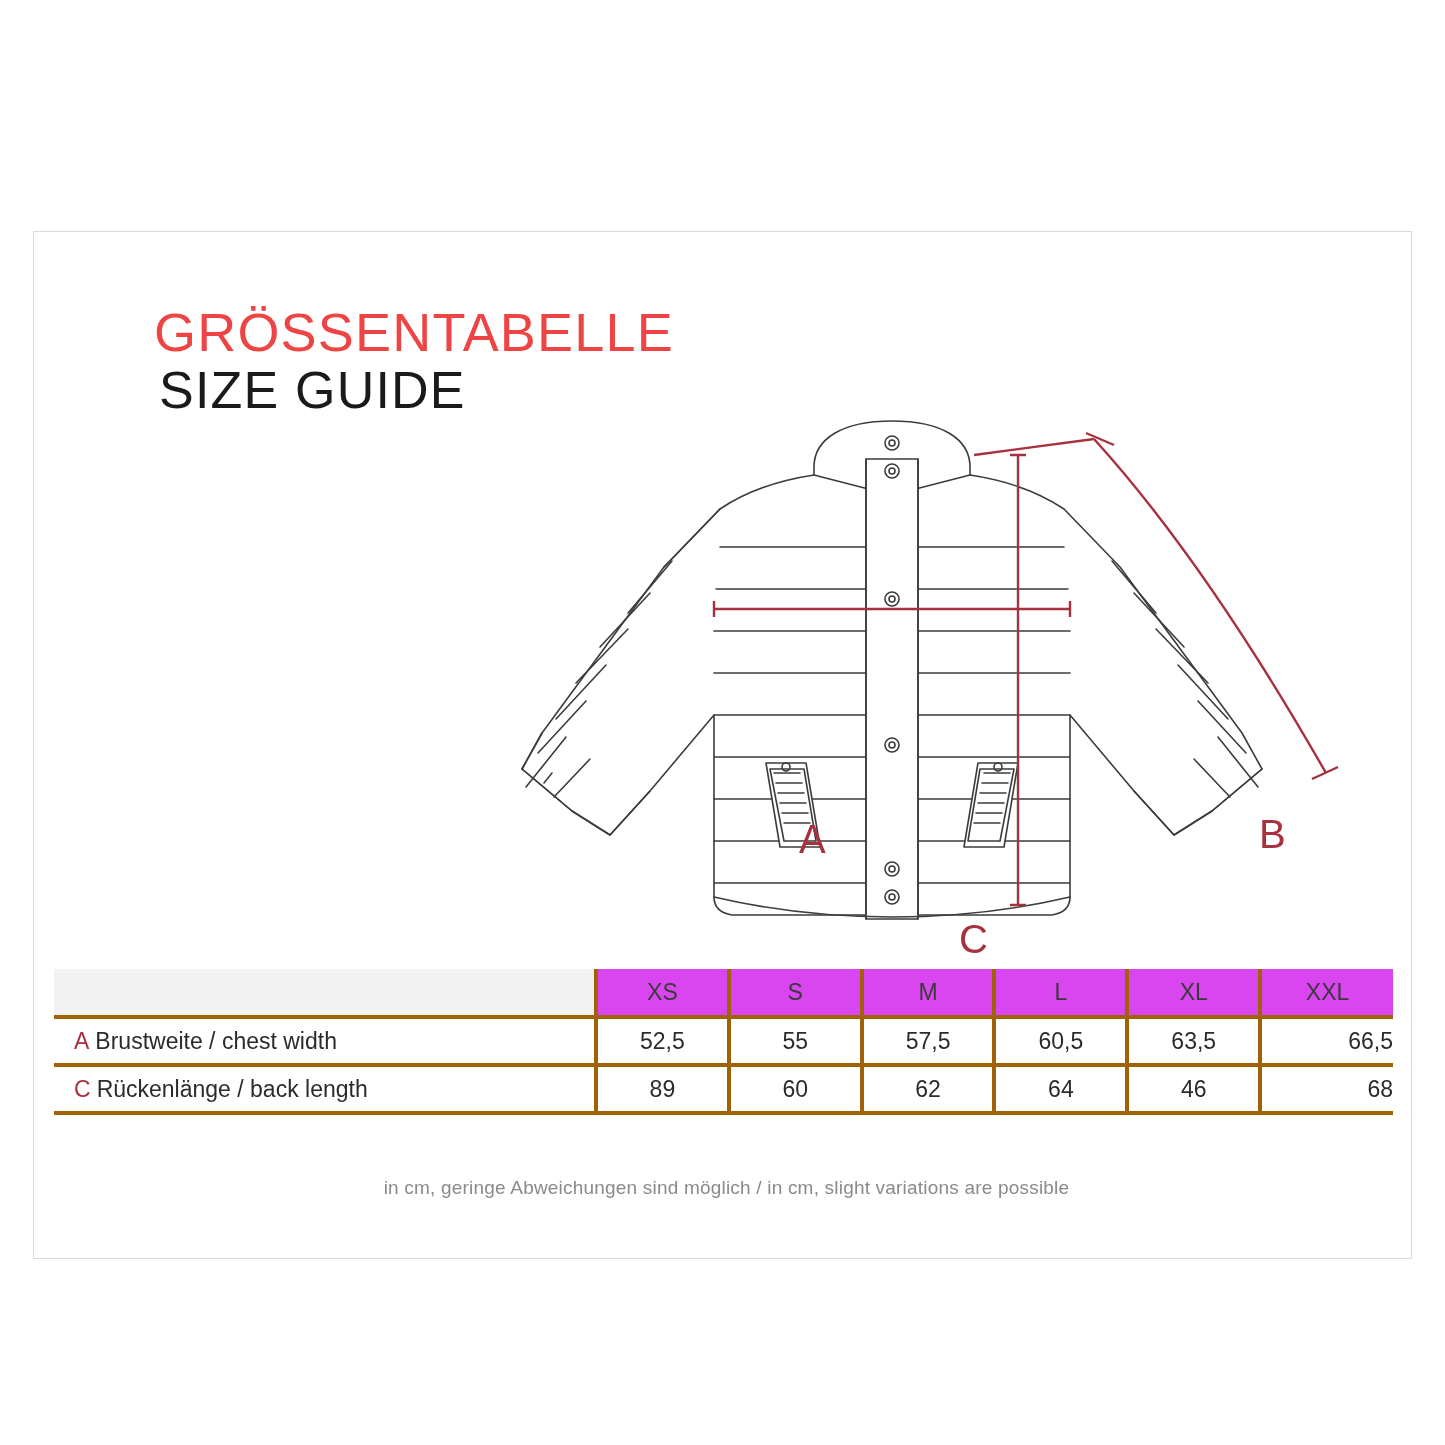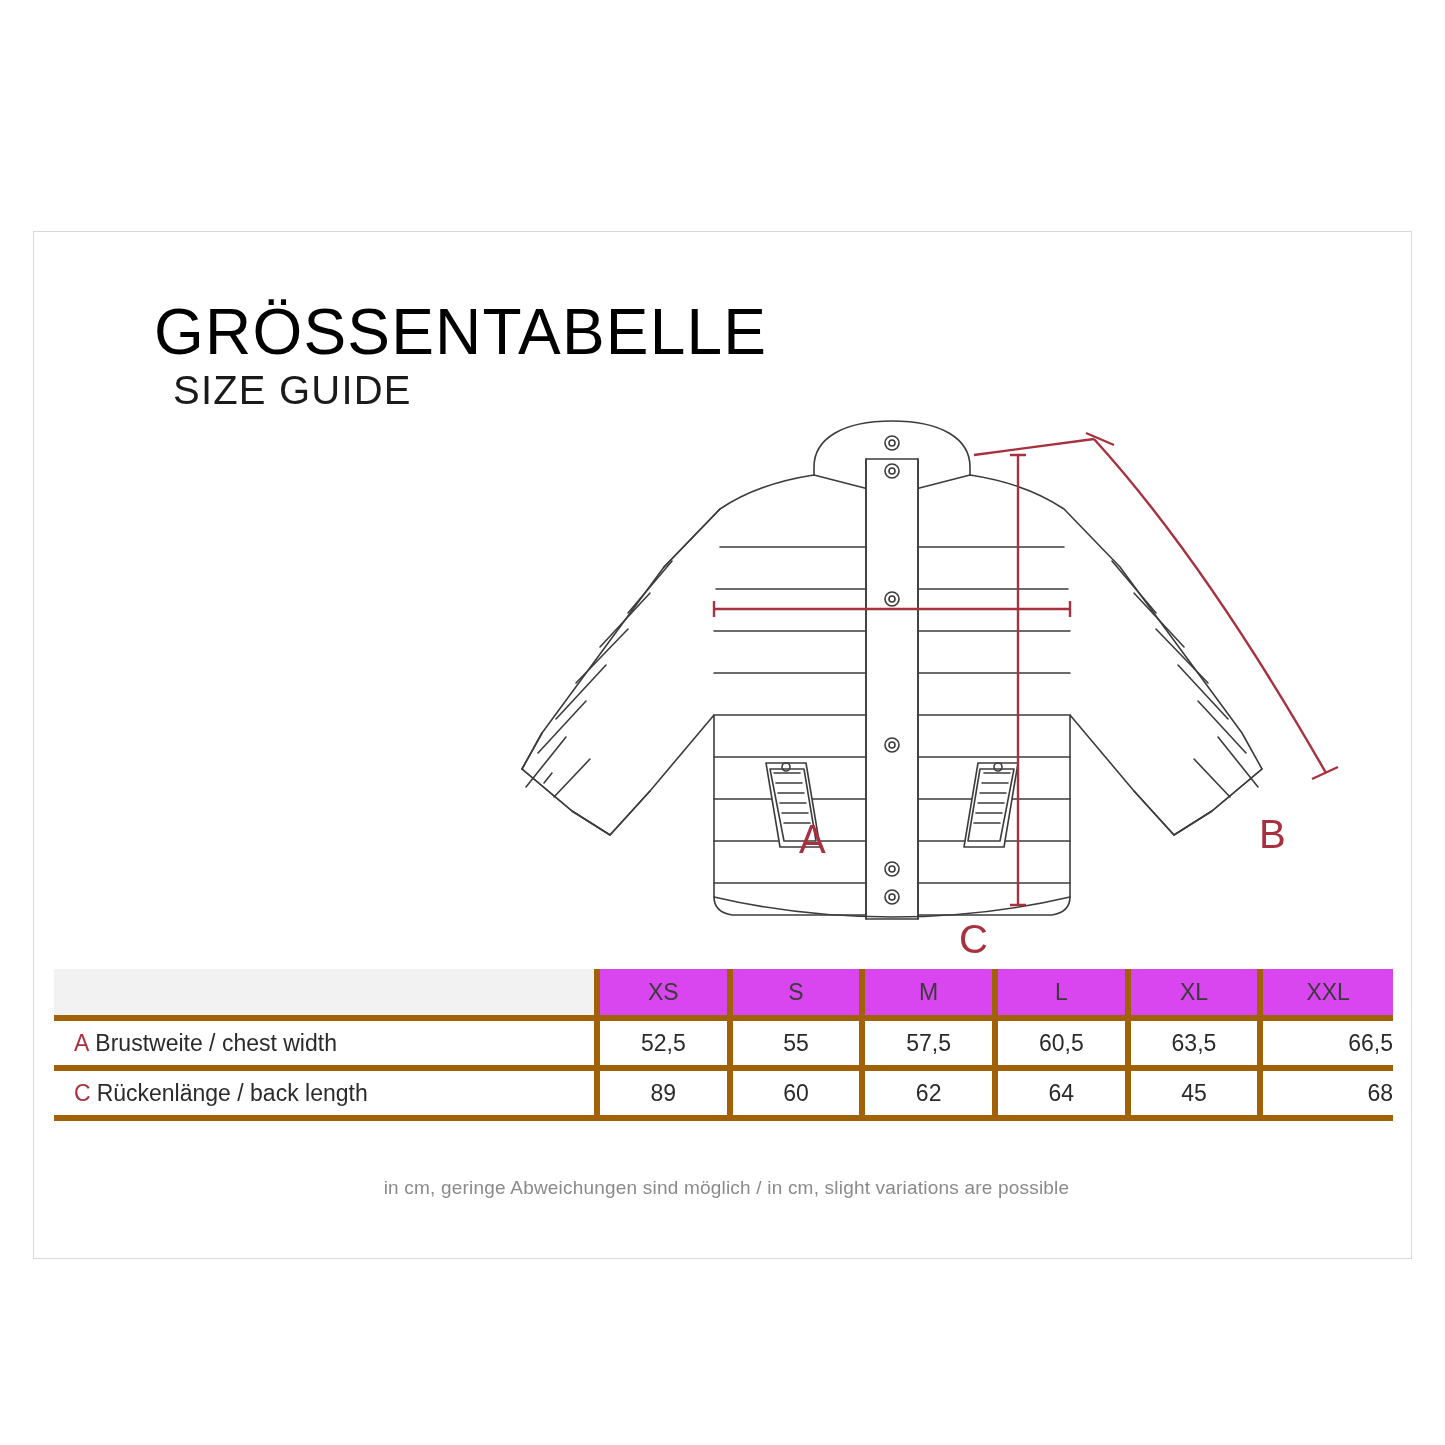--- a/index.html
+++ b/index.html
@@ -29,33 +29,33 @@
     border: 1px solid #d9d9d9;
     box-sizing: border-box;
   }
   .title-block {
     position: absolute;
     left: 120px;
     top: 72px;
     color: #1c1c1c;
   }
   .title-main {
-    font-size: 64px;
+    font-size: 54px;
     letter-spacing: 1.2px;
     font-weight: 400;
     line-height: 56px;
-    color: #000000;
+    color: #ef4444;
   }
   .title-sub {
-    font-size: 40px;
+    font-size: 52px;
     letter-spacing: 1.2px;
     font-weight: 400;
     line-height: 52px;
     margin-top: 4px;
-    margin-left: 19px;
+    margin-left: 5px;
     color: #1a1a1a;
   }
   .jacket-wrap {
     position: absolute;
     left: 380px;
     top: 165px;
     width: 960px;
     height: 540px;
   }
   .table-wrap {
@@ -63,21 +63,21 @@
     left: 20px;
     top: 737px;
     width: 1339px;
   }
   table.size-table {
     border-collapse: collapse;
     width: 1339px;
     table-layout: fixed;
   }
   table.size-table th, table.size-table td {
-    border: 6px solid #a16207;
+    border: 4px solid #a16207;
     font-weight: 400;
     font-size: 23px;
     color: #2b2b2b;
     height: 44px;
     text-align: center;
     padding: 0;
   }
   table.size-table th.corner, table.size-table td.rowlabel {
     text-align: left;
     border-left: none;
@@ -235,21 +235,21 @@
             <td>60,5</td>
             <td>63,5</td>
             <td class="last">66,5</td>
           </tr>
           <tr>
             <td class="rowlabel"><span class="letter">C</span><span class="rowlabel-text">Rückenlänge / back length</span></td>
             <td>89</td>
             <td>60</td>
             <td>62</td>
             <td>64</td>
-            <td>45</td>
+            <td>46</td>
             <td class="last">68</td>
           </tr>
         </tbody>
       </table>
     </div>
 
     <div class="footnote">in cm, geringe Abweichungen sind möglich / in cm, slight variations are possible</div>
   </div>
 </div>
 

